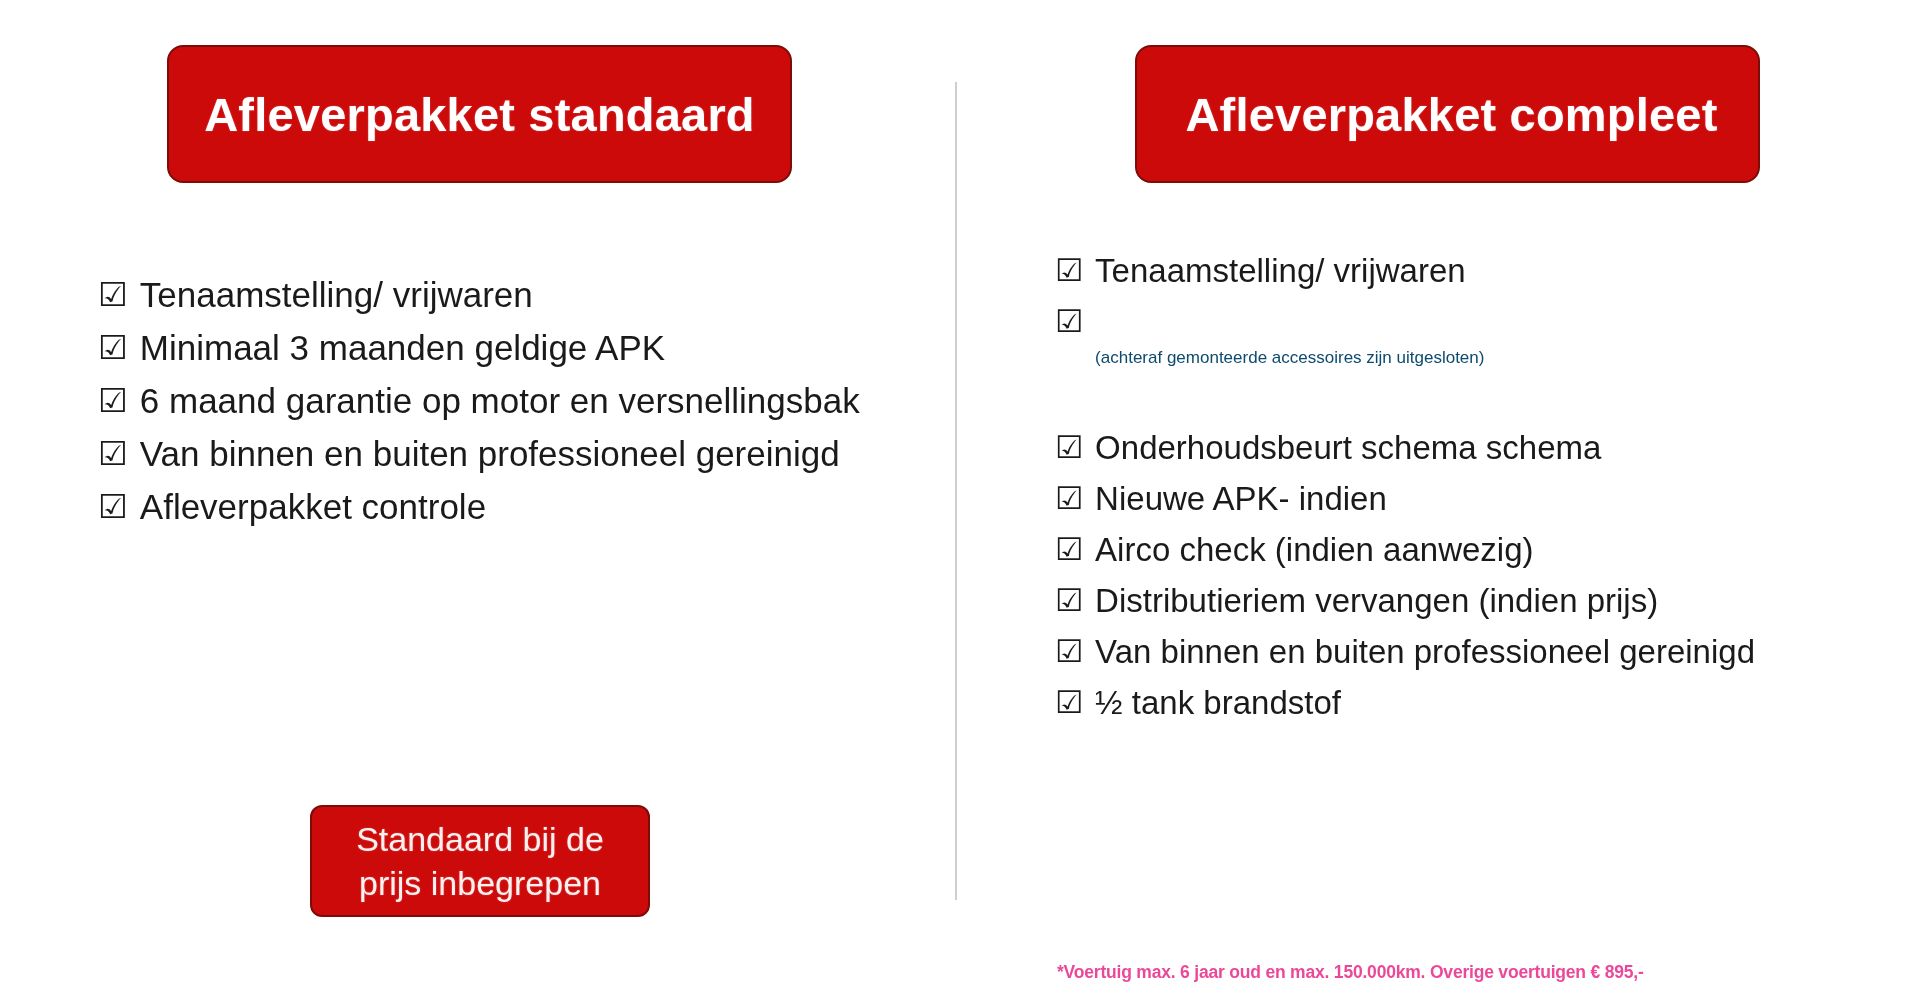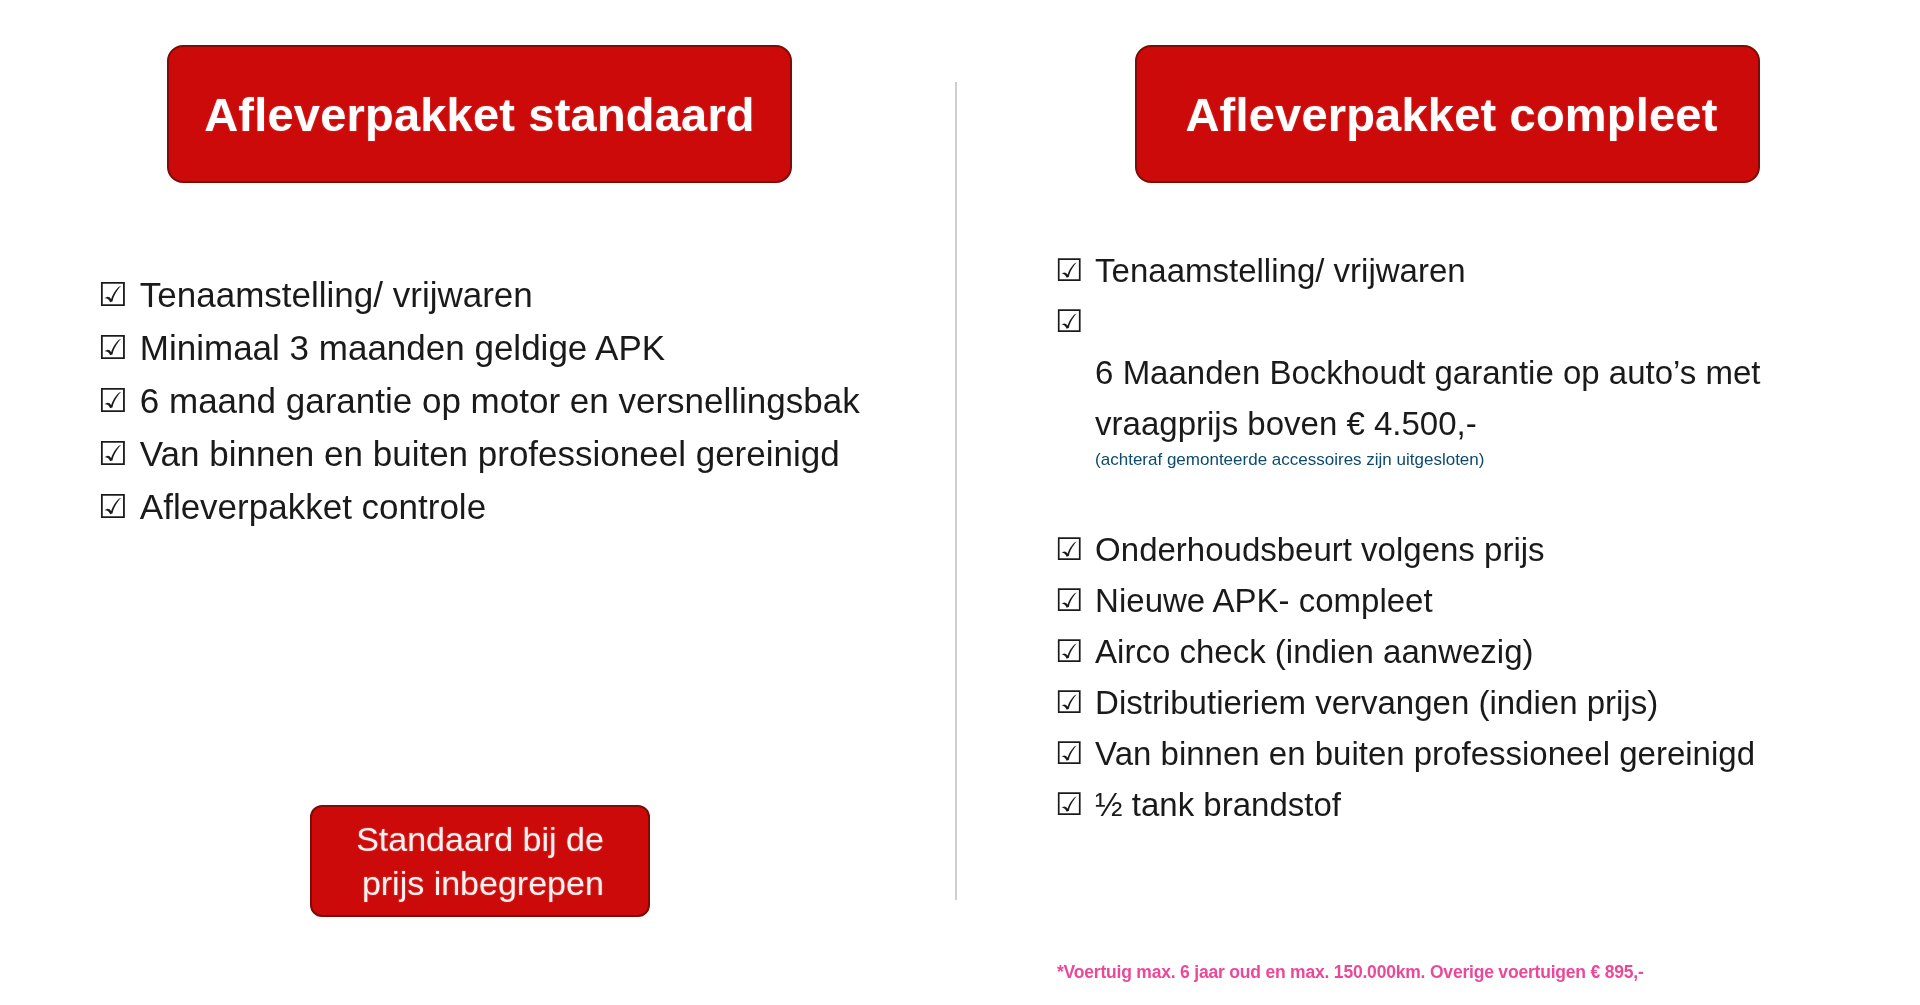--- a/index.html
+++ b/index.html
@@ -125,21 +125,21 @@
   
   .badge {
     position: absolute;
     background: #CC0A0A;
     border: 2px solid #7d0b08;
     border-radius: 12px;
     box-sizing: border-box;
     display: flex;
     align-items: center;
     justify-content: center;
-    text-align: right;
+    text-align: center;
     color: #fdf0ef;
     text-shadow: 0 0 2px rgba(255,255,255,0.3);
   }
   .badge-standard {
     left: 310px;
     top: 805px;
     width: 340px;
     height: 112px;
     font-size: 34px;
     line-height: 44px;
@@ -210,31 +210,30 @@
   </div>
 
   <ul class="checklist list-right">
     <li class="check-item">
       <span class="check-box">☑</span>
       <span class="check-text">Tenaamstelling/ vrijwaren</span>
     </li>
     <li class="check-item">
       <span class="check-box">☑</span>
       <span class="check-text">
-        <span>6 Maanden Bockhoudt garantie op auto’s met vraagprijs boven € 4.500,-</span>
         <span class="sub-note">(achteraf gemonteerde accessoires zijn uitgesloten)</span>
       </span>
     </li>
     <li class="check-item">
       <span class="check-box">☑</span>
-      <span class="check-text">Onderhoudsbeurt volgens prijs</span>
-    </li>
-    <li class="check-item">
-      <span class="check-box">☑</span>
-      <span class="check-text">Nieuwe APK- compleet</span>
+      <span class="check-text">Onderhoudsbeurt schema schema</span>
+    </li>
+    <li class="check-item">
+      <span class="check-box">☑</span>
+      <span class="check-text">Nieuwe APK- indien</span>
     </li>
     <li class="check-item">
       <span class="check-box">☑</span>
       <span class="check-text">Airco check (indien aanwezig)</span>
     </li>
     <li class="check-item">
       <span class="check-box">☑</span>
       <span class="check-text">Distributieriem vervangen (indien prijs)</span>
     </li>
     <li class="check-item">

